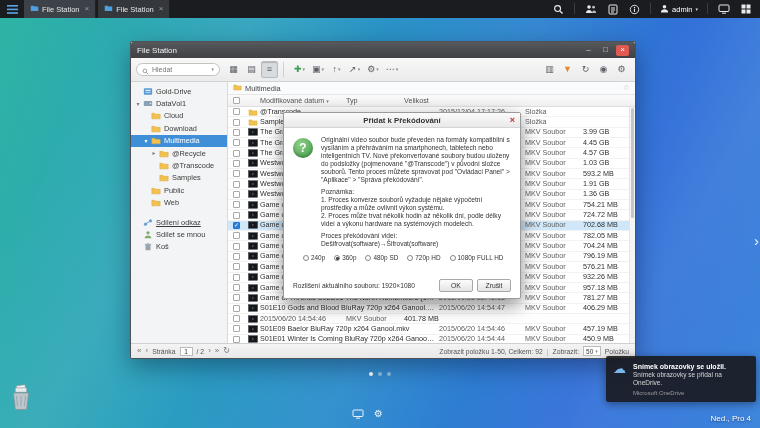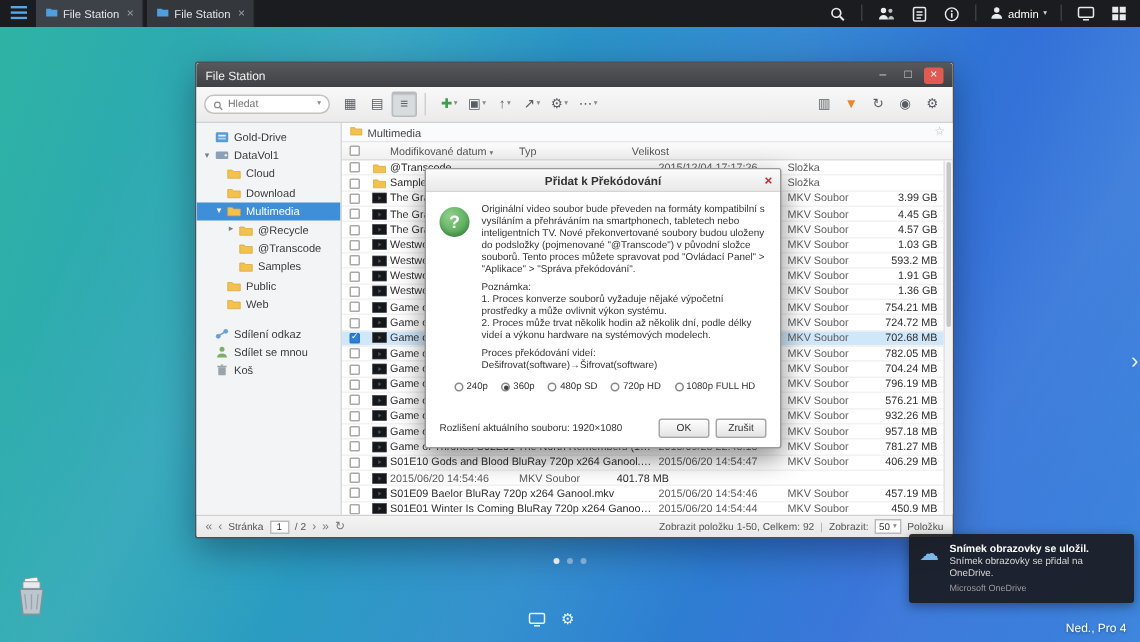--- a/index.html
+++ b/index.html
@@ -57,21 +57,21 @@
   .tree-gap{height:7px}
   .main{flex:1;min-width:0;display:flex;flex-direction:column;background:#fff}
   .pathbar{height:13px;flex:none;background:#fafbfc;border-bottom:1px solid #e6e6e6;display:flex;align-items:center;gap:3px;padding:0 5px;font-size:7.4px;color:#444}
   .path-star{margin-left:auto;color:#c0c0c0;font-size:8px;line-height:8px}
   .thead{height:12px;flex:none;background:linear-gradient(#fbfbfb,#f0f0f0);border-bottom:1px solid #dedede;display:flex;align-items:center;font-size:7.2px;color:#555}
   .col-cb{width:17px;flex:none;display:flex;justify-content:center}
   .col-icon{width:15px;flex:none;display:flex;justify-content:center}
   .col-name{flex:1;min-width:0;overflow:hidden;white-space:nowrap;text-overflow:ellipsis;padding-right:4px}
   .col-date{width:86px;flex:none;white-space:nowrap;overflow:hidden}
   .col-type{width:58px;flex:none;white-space:nowrap;overflow:hidden}
-  .col-size{width:52px;flex:none;text-align:right;padding-right:10px;white-space:nowrap}
+  .col-size{width:52px;flex:none;padding-right:10px;white-space:nowrap}
   .sort-caret{font-size:5px;color:#777;margin-left:2px}
   .tbody{flex:1;overflow:hidden;position:relative}
   .file-row{height:10.35px;display:flex;align-items:center;font-size:7.2px;line-height:8px;color:#2e2e2e;border-bottom:1px solid #f2f2f2}
   .file-row.selected{background:#cfe7f9}
   .file-row .col-date,.file-row .col-type{color:#5d5d5d}
   .cb{width:7px;height:7px;border:1px solid #a9a9a9;border-radius:1px;background:#fff;font-size:6px;line-height:5px;text-align:center;color:#fff;flex:none}
   .cb.checked{background:#2e7fd6;border-color:#2a74c4}
   .row-ico svg{width:10px;height:8px;display:block}
   .vscroll{position:absolute;right:0;top:0;width:6px;bottom:0;background:#f4f4f4;border-left:1px solid #e4e4e4}
   .vscroll-thumb{position:absolute;top:1px;left:1px;width:3px;height:110px;background:#c6c6c6;border-radius:2px}
@@ -380,21 +380,21 @@
         <div class="tree-item" style="padding-left: 12px;">
           <span class="tree-caret"></span>
           <span class="tree-ico">
             <svg viewBox="0 0 12 10">
               <path d="M1 2.4h3.6l1 1.2H11v5.4H1z" fill="#f2c14e" stroke="#d9a63a" stroke-width=".6"></path>
             </svg>
           </span>
           <span class="tree-label">Web</span>
         </div>
         <div class="tree-gap"></div>
-        <div class="tree-item" style="padding-left: 4px;">
+        <div class="tree-item" style="padding-left: 4px; text-decoration: underline;">
           <span class="tree-caret"></span>
           <span class="tree-ico">
             <svg viewBox="0 0 12 10">
               <line x1="3.5" y1="6.5" x2="8.5" y2="3.5" stroke="#6aa0d8" stroke-width="1.2"></line>
               <circle cx="3" cy="7" r="1.9" fill="#6aa0d8"></circle>
               <circle cx="9" cy="3" r="1.9" fill="#6aa0d8"></circle>
             </svg>
           </span>
           <span class="tree-label">Sdílení odkaz</span>
         </div>

